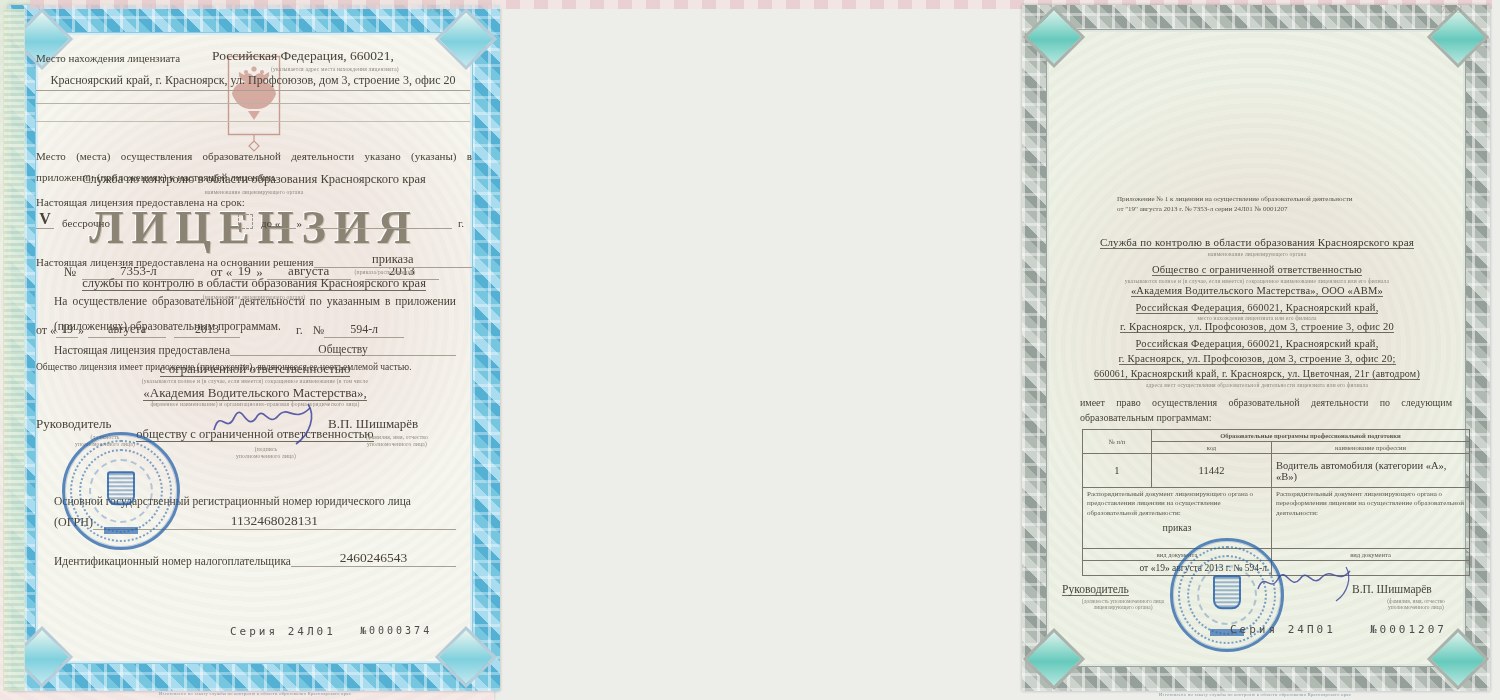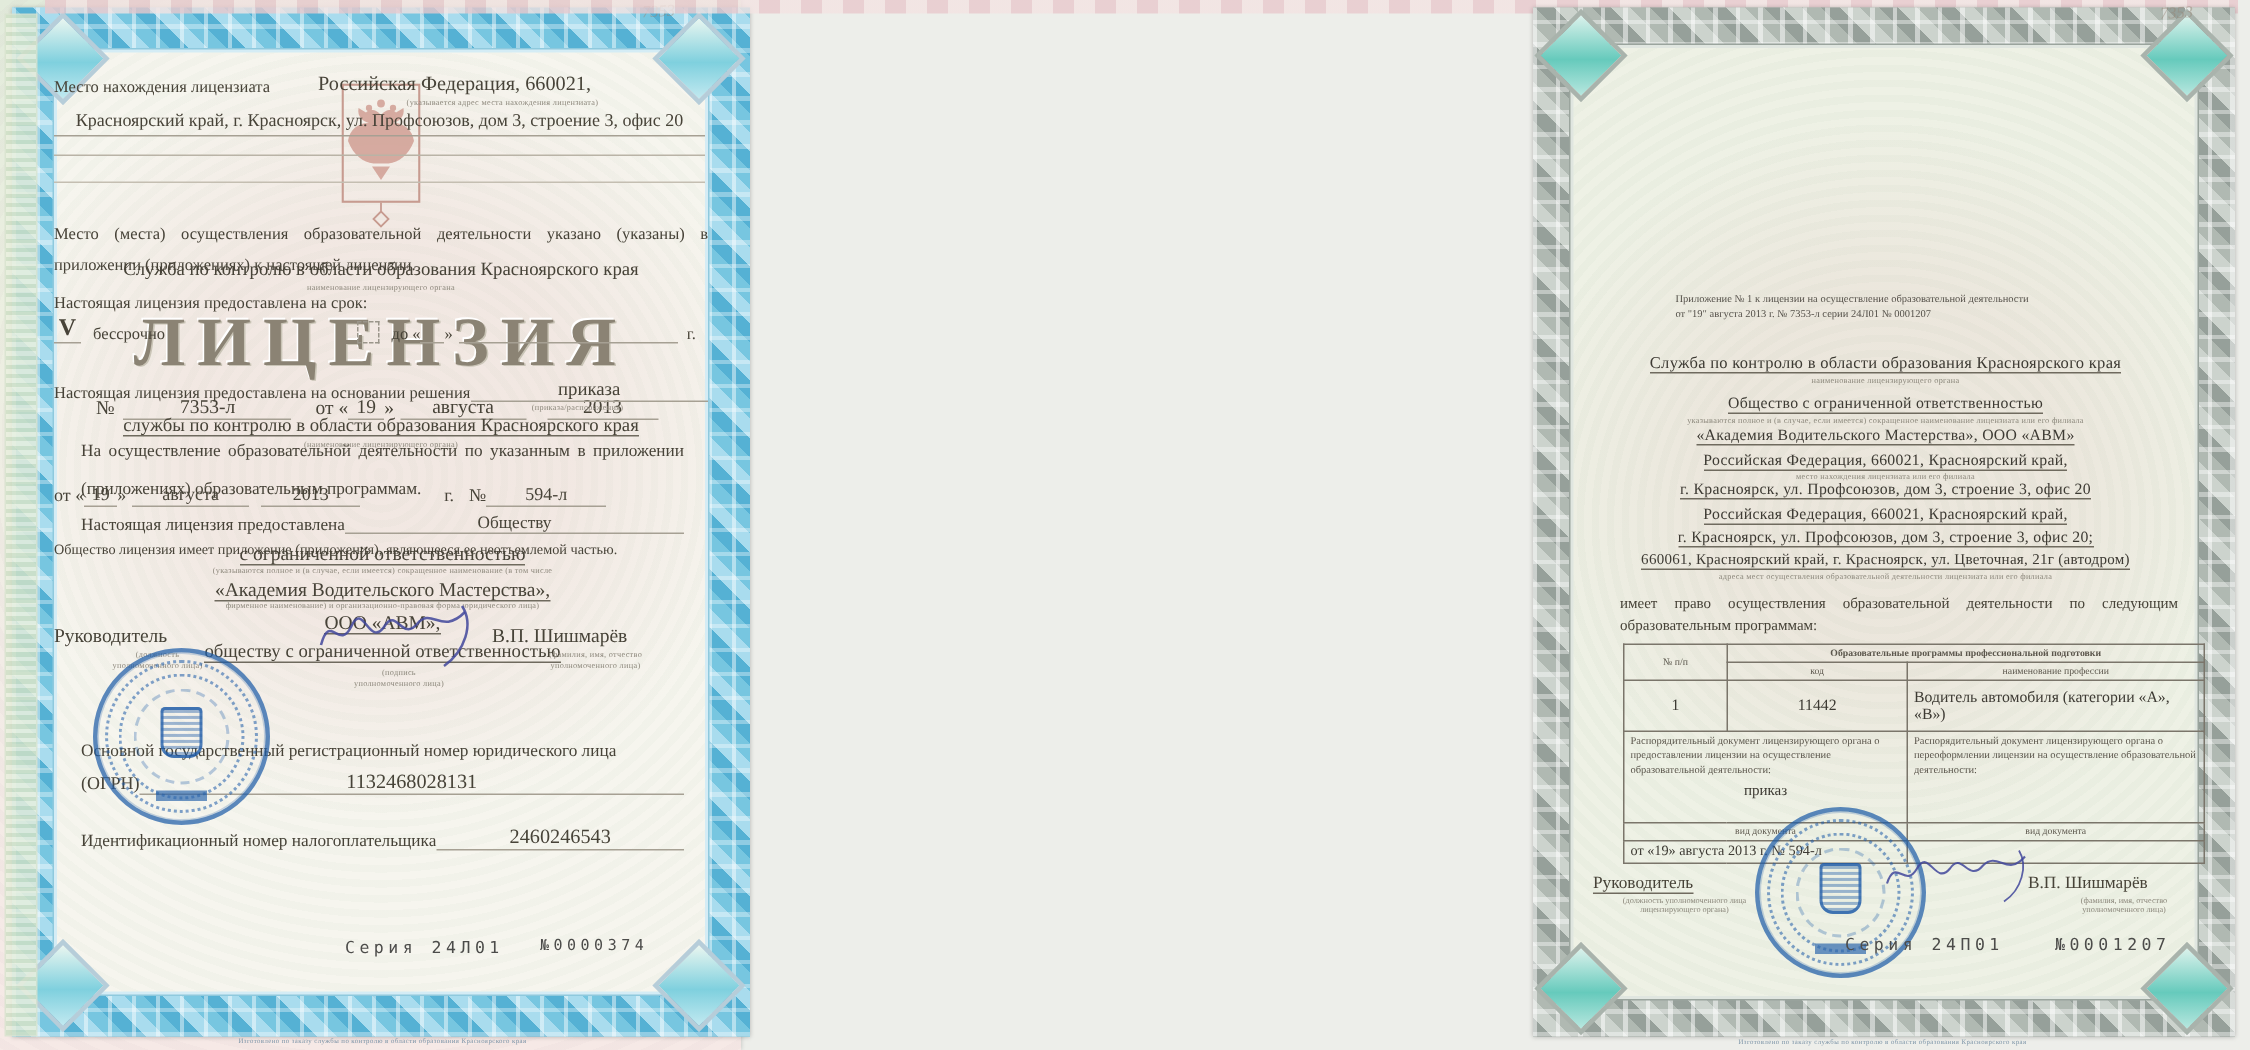--- a/index.html
+++ b/index.html
@@ -127,21 +127,20 @@
     <div class="abs" style="left:46px;top:284px;width:402px;font-size:11.5px;line-height:2.2;text-align:justify;">На осуществление образовательной деятельности по указанным в приложении (приложениях) образовательным программам.</div>
 
     <div class="abs ctr" style="left:46px;top:356px;width:402px;font-size:13px;"><span class="u">с ограниченной ответственностью</span></div>
     <div class="abs flexrow" style="left:46px;top:338px;width:402px;font-size:11.5px;">
       <span>Настоящая лицензия предоставлена</span>
       <span class="ul grow">Обществу</span>
     </div>
     <div class="abs tiny ctr" style="left:46px;top:373px;width:402px;">(указываются полное и (в случае, если имеется) сокращенное наименование (в том числе</div>
     <div class="abs ctr" style="left:46px;top:380px;width:402px;font-size:13px;"><span class="u">«Академия Водительского Мастерства»,</span></div>
     <div class="abs tiny ctr" style="left:46px;top:396px;width:402px;">фирменное наименование) и организационно-правовая форма юридического лица)</div>
-    <div class="abs ctr" style="left:46px;top:402px;width:402px;font-size:13px;"><span class="u">ООО «АВМ»,</span></div>
     <div class="abs ctr" style="left:46px;top:422px;width:402px;font-size:12.5px;"><span class="u">обществу с ограниченной ответственностью</span></div>
 
     <div class="abs" style="left:46px;top:490px;width:402px;font-size:11.5px;">Основной государственный регистрационный номер юридического лица</div>
     <div class="abs flexrow" style="left:46px;top:508px;width:402px;font-size:12px;">
       <span>(ОГРН)</span>
       <span class="ul grow" style="font-size:13.5px;">1132468028131</span>
     </div>
     <div class="abs flexrow" style="left:46px;top:545px;width:402px;font-size:11.5px;">
       <span>Идентификационный номер налогоплательщика</span>
       <span class="ul grow" style="font-size:13.5px;">2460246543</span>
@@ -282,21 +281,21 @@
         </td>
         <td class="cellp">
           <span>Распорядительный документ лицензирующего органа о переоформлении лицензии на осуществление образовательной деятельности:</span>
         </td>
       </tr>
       <tr>
         <td colspan="2" class="th3">вид документа</td>
         <td class="th3">вид документа</td>
       </tr>
       <tr>
-        <td colspan="2" style="font-size:9.5px;">от «19» августа 2013 г.  № 594-л</td>
+        <td colspan="2" style="font-size:9.5px;text-align:right;">от «19» августа 2013 г.  № 594-л</td>
         <td></td>
       </tr>
     </tbody>
       </table>
 
     <div class="abs" style="left:40px;top:578px;font-size:11.5px;"><span class="u">Руководитель</span></div>
     <div class="abs t3" style="left:36px;top:593px;width:130px;text-align:center;">
       <div>(должность уполномоченного лица</div>
         <div>лицензирующего органа)</div>
     </div>

